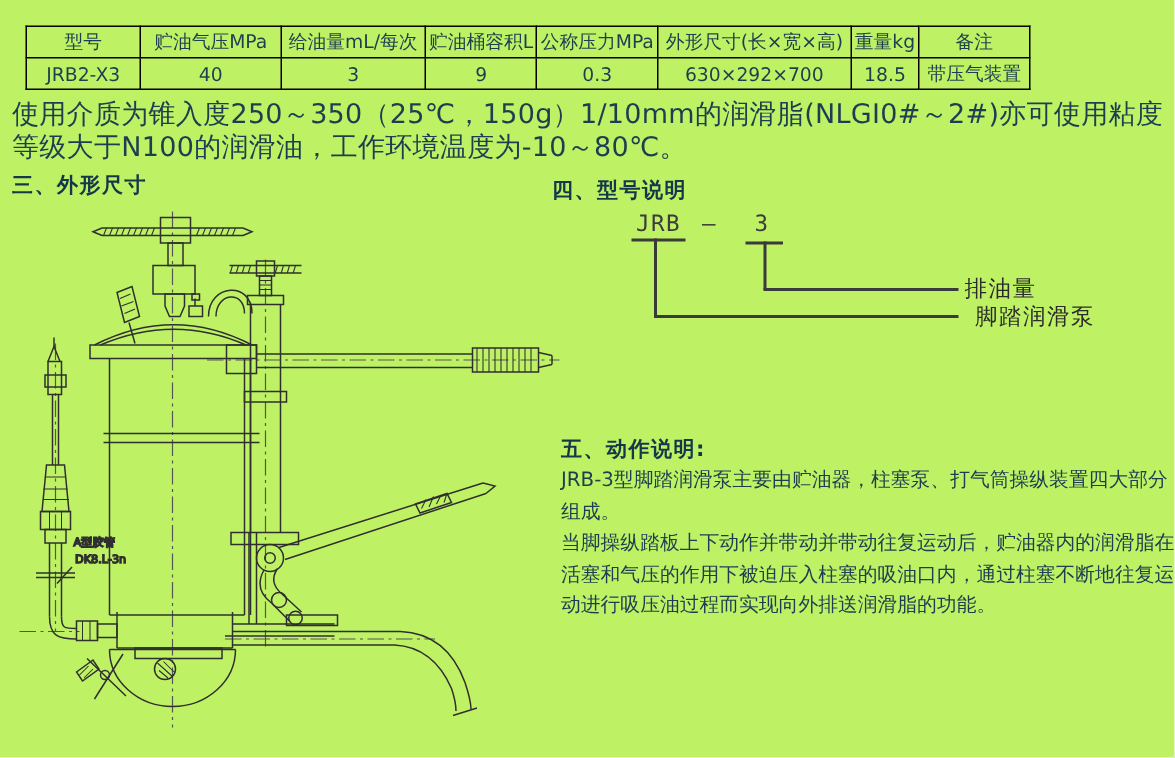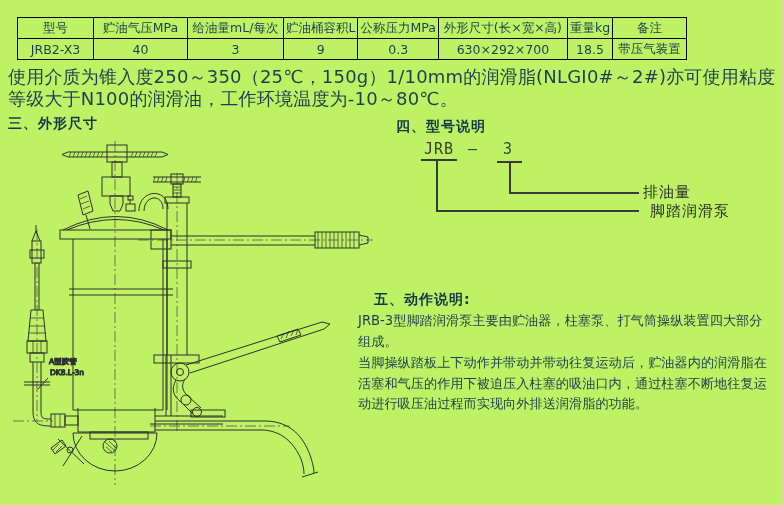--- a/index.html
+++ b/index.html
@@ -13,21 +13,21 @@
   .intro{position:absolute;left:8px;top:66px;width:772px;font-size:18px;line-height:22px;
          letter-spacing:0.2px;}
   .hd{position:absolute;font-size:14px;font-weight:bold;color:#14384a;letter-spacing:1px;}
   
   .model{position:absolute;left:375px;top:138px;width:330px;height:92px;margin-left:44px;}
   .model .code{position:absolute;font-family:"DejaVu Sans Mono",monospace;font-size:15px;
                color:#3c3c3c;letter-spacing:1px;}
   .model .ln{position:absolute;background:#3a3a3a;}
   .model .lbl{position:absolute;font-size:15px;color:#2b2b2b;letter-spacing:1px;white-space:nowrap;}
   
-  .action{position:absolute;left:358px;top:311px;width:410px;font-size:13.2px;line-height:20.5px;}
+  .action{position:absolute;left:374px;top:311px;width:410px;font-size:13.2px;line-height:20.5px;}
   .action p{margin:0 0 1px 0;}
   
   .drawing{position:absolute;left:5px;top:133px;}
   .drawing text{font-family:"DejaVu Sans",sans-serif;fill:#222;}
 </style>
 </head>
 <body>
 
 <div class="canvas">
 
@@ -62,21 +62,21 @@
       <td>630×292×700</td>
       <td>18.5</td>
       <td>带压气装置</td>
     </tr>
   </tbody>
     </table>
 
   <div class="intro">使用介质为锥入度250～350（25℃，150g）1/10mm的润滑脂(NLGI0#～2#)亦可使用粘度等级大于N100的润滑油，工作环境温度为-10～80℃。</div>
 
   <div class="hd" style="left:8px;top:115px;">三、外形尺寸</div>
-  <div class="hd" style="left:396px;top:118px;font-family:Liberation Mono, monospace;">四、型号说明</div>
+  <div class="hd" style="left:368px;top:118px;font-family:Liberation Mono, monospace;">四、型号说明</div>
   <div class="hd" style="left:374px;top:291px;text-align:center;">五、动作说明:</div>
 
   <div class="model">
     <span class="code" style="left:5px;top:2px;">JRB</span>
     <span class="code" style="left:49px;top:2px;">—</span>
     <span class="code" style="left:84px;top:2px;">3</span>
     <div class="ln" style="left:2px;top:21px;width:36px;height:1.5px;"></div>
     <div class="ln" style="left:78px;top:23px;width:25px;height:1.5px;"></div>
     <div class="ln" style="left:17px;top:21px;width:1.5px;height:53px;"></div>
     <div class="ln" style="left:90px;top:23px;width:1.5px;height:32px;"></div>

